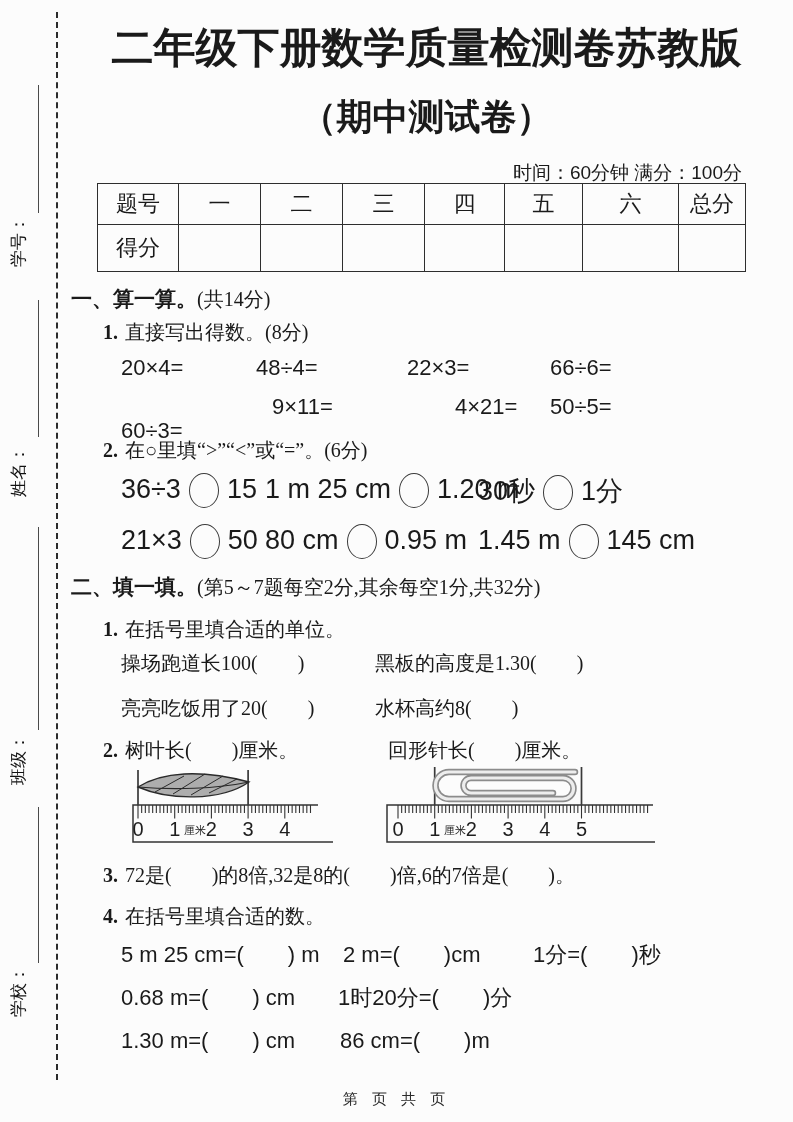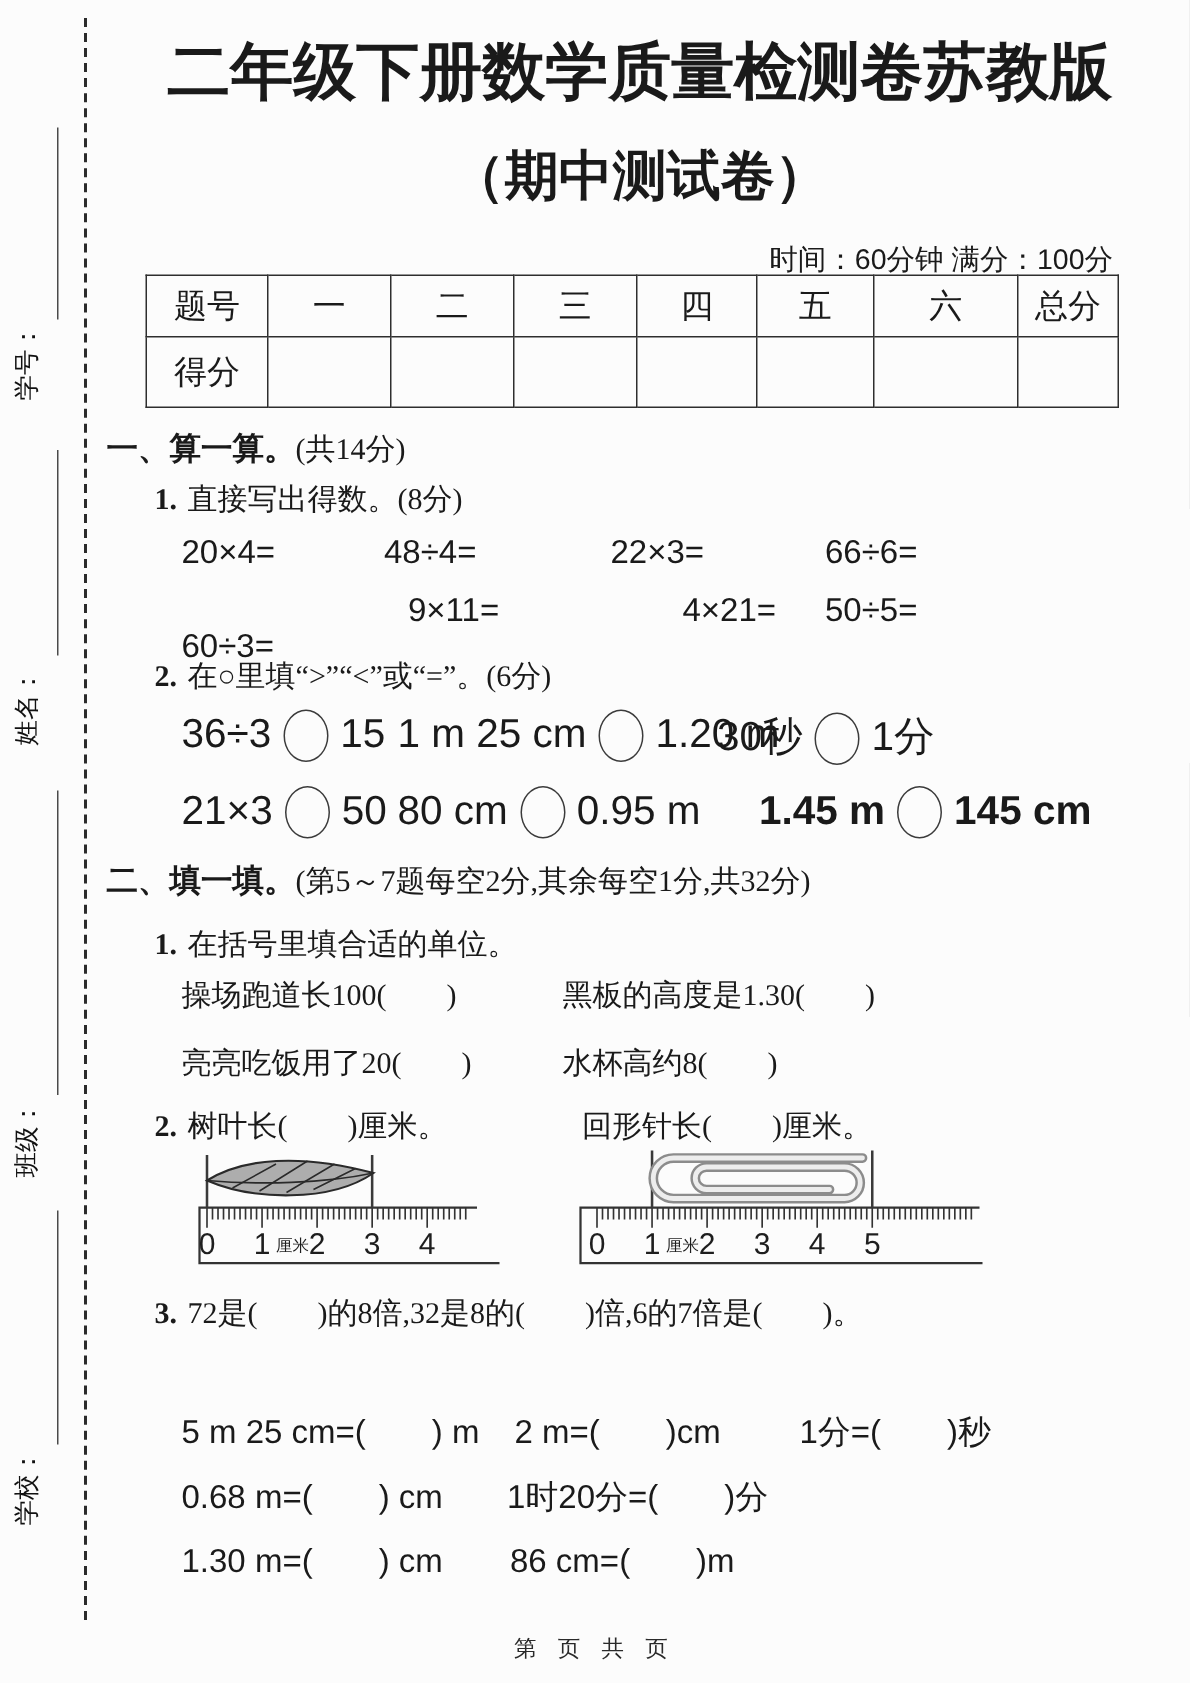--- a/index.html
+++ b/index.html
@@ -111,21 +111,21 @@
 
   <div class="abs qline" style="left:103px;top:437px;">
     <span class="qnum">2.</span><span>在○里填“&gt;”“&lt;”或“=”。(6分)</span>
   </div>
 
   <span class="abs cmp" style="left:121px;top:473px;"><span>36÷3</span><span class="circle"></span><span>15</span></span>
   <span class="abs cmp" style="left:265px;top:473px;"><span>1 m 25 cm</span><span class="circle"></span><span>1.20 m</span></span>
   <span class="abs cmp" style="left:478px;top:473px;"><span>30秒</span><span class="circle"></span><span>1分</span></span>
   <span class="abs cmp" style="left:121px;top:524px;"><span>21×3</span><span class="circle"></span><span>50</span></span>
   <span class="abs cmp" style="left:265px;top:524px;"><span>80 cm</span><span class="circle"></span><span>0.95 m</span></span>
-  <span class="abs cmp" style="left:506px;top:524px;font-weight:bold;"><span>1.45 m</span><span class="circle"></span><span>145 cm</span></span>
+  <span class="abs cmp" style="left:478px;top:524px;"><span>1.45 m</span><span class="circle"></span><span>145 cm</span></span>
 
   <div class="abs heading" style="left:71px;top:573px;">
     <span class="hb">二、填一填。</span><span class="hn">(第5～7题每空2分,其余每空1分,共32分)</span>
   </div>
 
   <div class="abs qline" style="left:103px;top:616px;">
     <span class="qnum">1.</span><span>在括号里填合适的单位。</span>
   </div>
   <span class="abs qline" style="left:121px;top:650px;">操场跑道长100(　　)</span>
   <span class="abs qline" style="left:375px;top:650px;">黑板的高度是1.30(　　)</span>
@@ -172,20 +172,23 @@
     <text x="125.1" y="84" text-anchor="middle" class="ruler-num">3</text>
     <text x="161.8" y="84" text-anchor="middle" class="ruler-num">4</text>
     <text x="198.5" y="84" text-anchor="middle" class="ruler-num">5</text>
     <text x="61" y="82" class="ruler-unit">厘米</text>
   </svg>
 
   <div class="abs qline" style="left:103px;top:862px;">
     <span class="qnum">3.</span><span>72是(　　)的8倍,32是8的(　　)倍,6的7倍是(　　)。</span>
   </div>
 
+  <div class="abs qline" style="left:103px;top:903px;">
+    <span class="qnum">4.</span><span>在括号里填合适的数。</span>
+  </div>
   <span class="abs math" style="left:121px;top:940px;">5 m 25 cm=(　　) m</span>
   <span class="abs math" style="left:343px;top:940px;">2 m=(　　)cm</span>
   <span class="abs math" style="left:533px;top:940px;">1分=(　　)秒</span>
   <span class="abs math" style="left:121px;top:983px;">0.68 m=(　　) cm</span>
   <span class="abs math" style="left:338px;top:983px;">1时20分=(　　)分</span>
   <span class="abs math" style="left:121px;top:1026px;">1.30 m=(　　) cm</span>
   <span class="abs math" style="left:340px;top:1026px;">86 cm=(　　)m</span>
 
   <div class="abs footer">第 页 共 页</div>
 </div>

